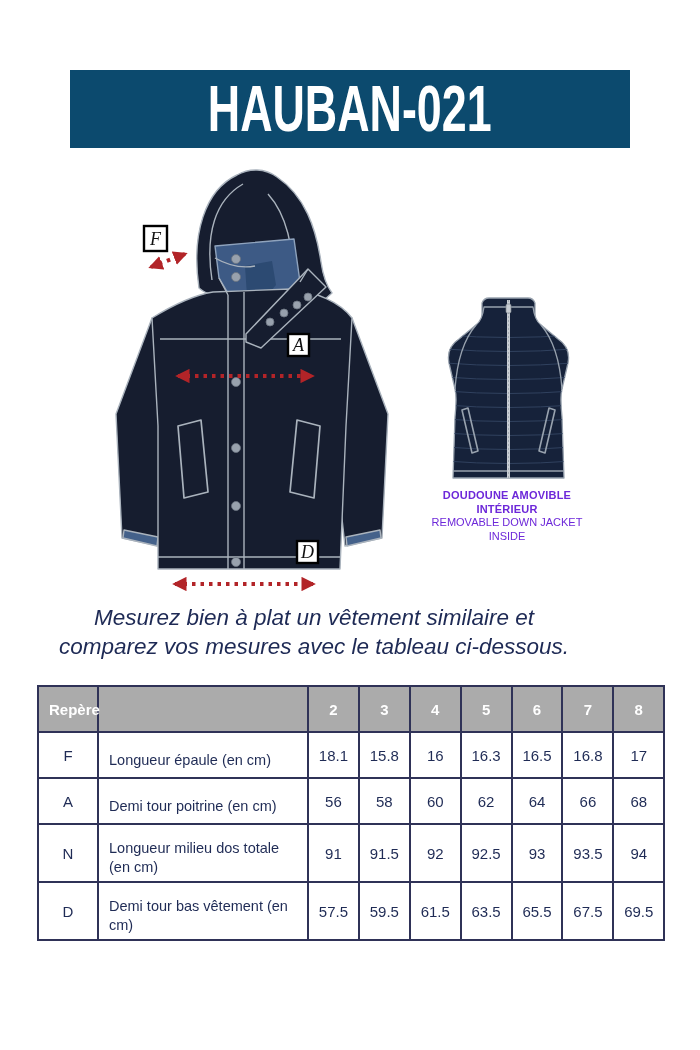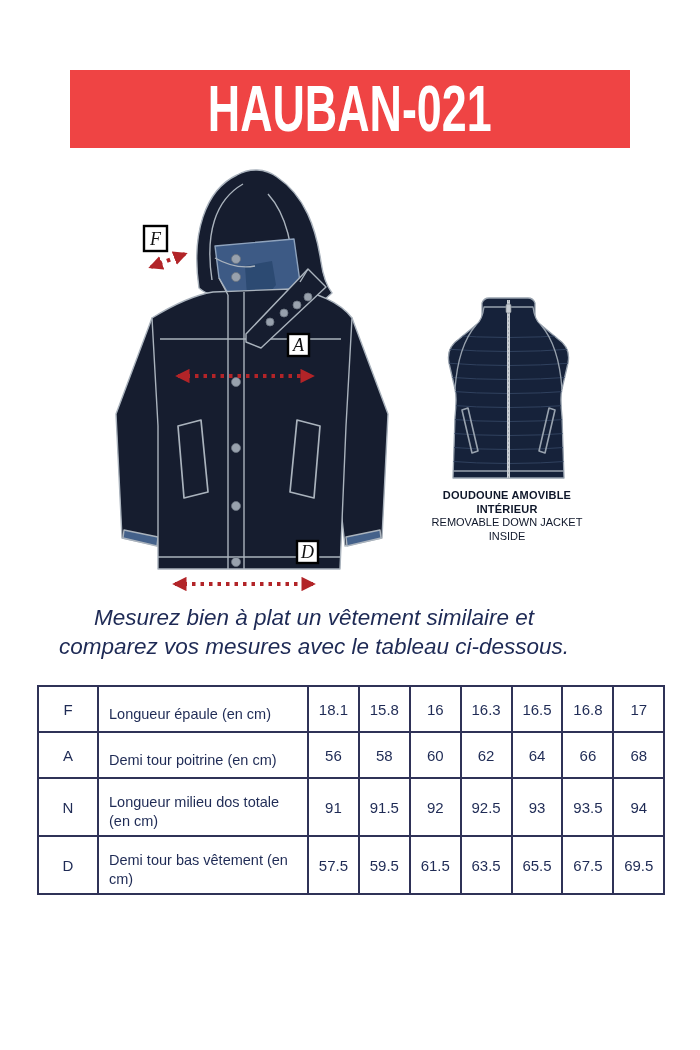--- a/index.html
+++ b/index.html
@@ -7,34 +7,34 @@
   body {
     width: 700px; height: 1050px; background: #ffffff;
     font-family: "Liberation Sans", sans-serif;
     position: relative; overflow: hidden;
   }
   .page { position: relative; width: 700px; height: 1050px; }
 
   
   .banner {
     position: absolute; left: 70px; top: 70px; width: 560px; height: 78px;
-    background: #ef4444; display: flex; align-items: center; justify-content: center;
+    background: #0c4a6e; display: flex; align-items: center; justify-content: center;
   }
   .banner-title {
     color: #ffffff; font-weight: bold; font-size: 64px; line-height: 1;
     transform: scaleX(0.70); transform-origin: center center;
     letter-spacing: 0px; white-space: nowrap;
   }
 
   
   .jacket-svg { position: absolute; left: 95px; top: 166px; }
   .vest-svg   { position: absolute; left: 437px; top: 295px; }
   .vest-caption {
     position: absolute; left: 412px; top: 489px; width: 190px;
-    text-align: center; color: #0f172a;
+    text-align: center; color: #6d28d9;
   }
   .vc-bold   { font-weight: bold; font-size: 11px; line-height: 13.5px; letter-spacing: 0.2px; }
   .vc-italic { font-size: 11px; line-height: 13.5px; }
 
   
   .instruction {
     position: absolute; left: 0; top: 603px; width: 628px;
     text-align: center; font-style: italic; font-size: 22.5px;
     line-height: 29px; color: #1e2a55;
   }
@@ -199,20 +199,31 @@
       <col style="width:210px">
       <col style="width:50.9px">
         <col style="width:50.9px">
         <col style="width:50.9px">
       <col style="width:50.9px">
         <col style="width:50.9px">
         <col style="width:50.9px">
         <col style="width:50.9px">
     </colgroup>
     <tbody>
+      <tr>
+        <th class="h-corner">Repère</th>
+        <th></th>
+        <th>2</th>
+        <th>3</th>
+        <th>4</th>
+        <th>5</th>
+        <th>6</th>
+        <th>7</th>
+        <th>8</th>
+      </tr>
       <tr class="row-short">
         <td class="cell-code">F</td>
         <td class="cell-label">Longueur épaule (en cm)</td>
         <td class="cell-val">18.1</td>
         <td class="cell-val">15.8</td>
         <td class="cell-val">16</td>
         <td class="cell-val">16.3</td>
         <td class="cell-val">16.5</td>
         <td class="cell-val">16.8</td>
         <td class="cell-val">17</td>

